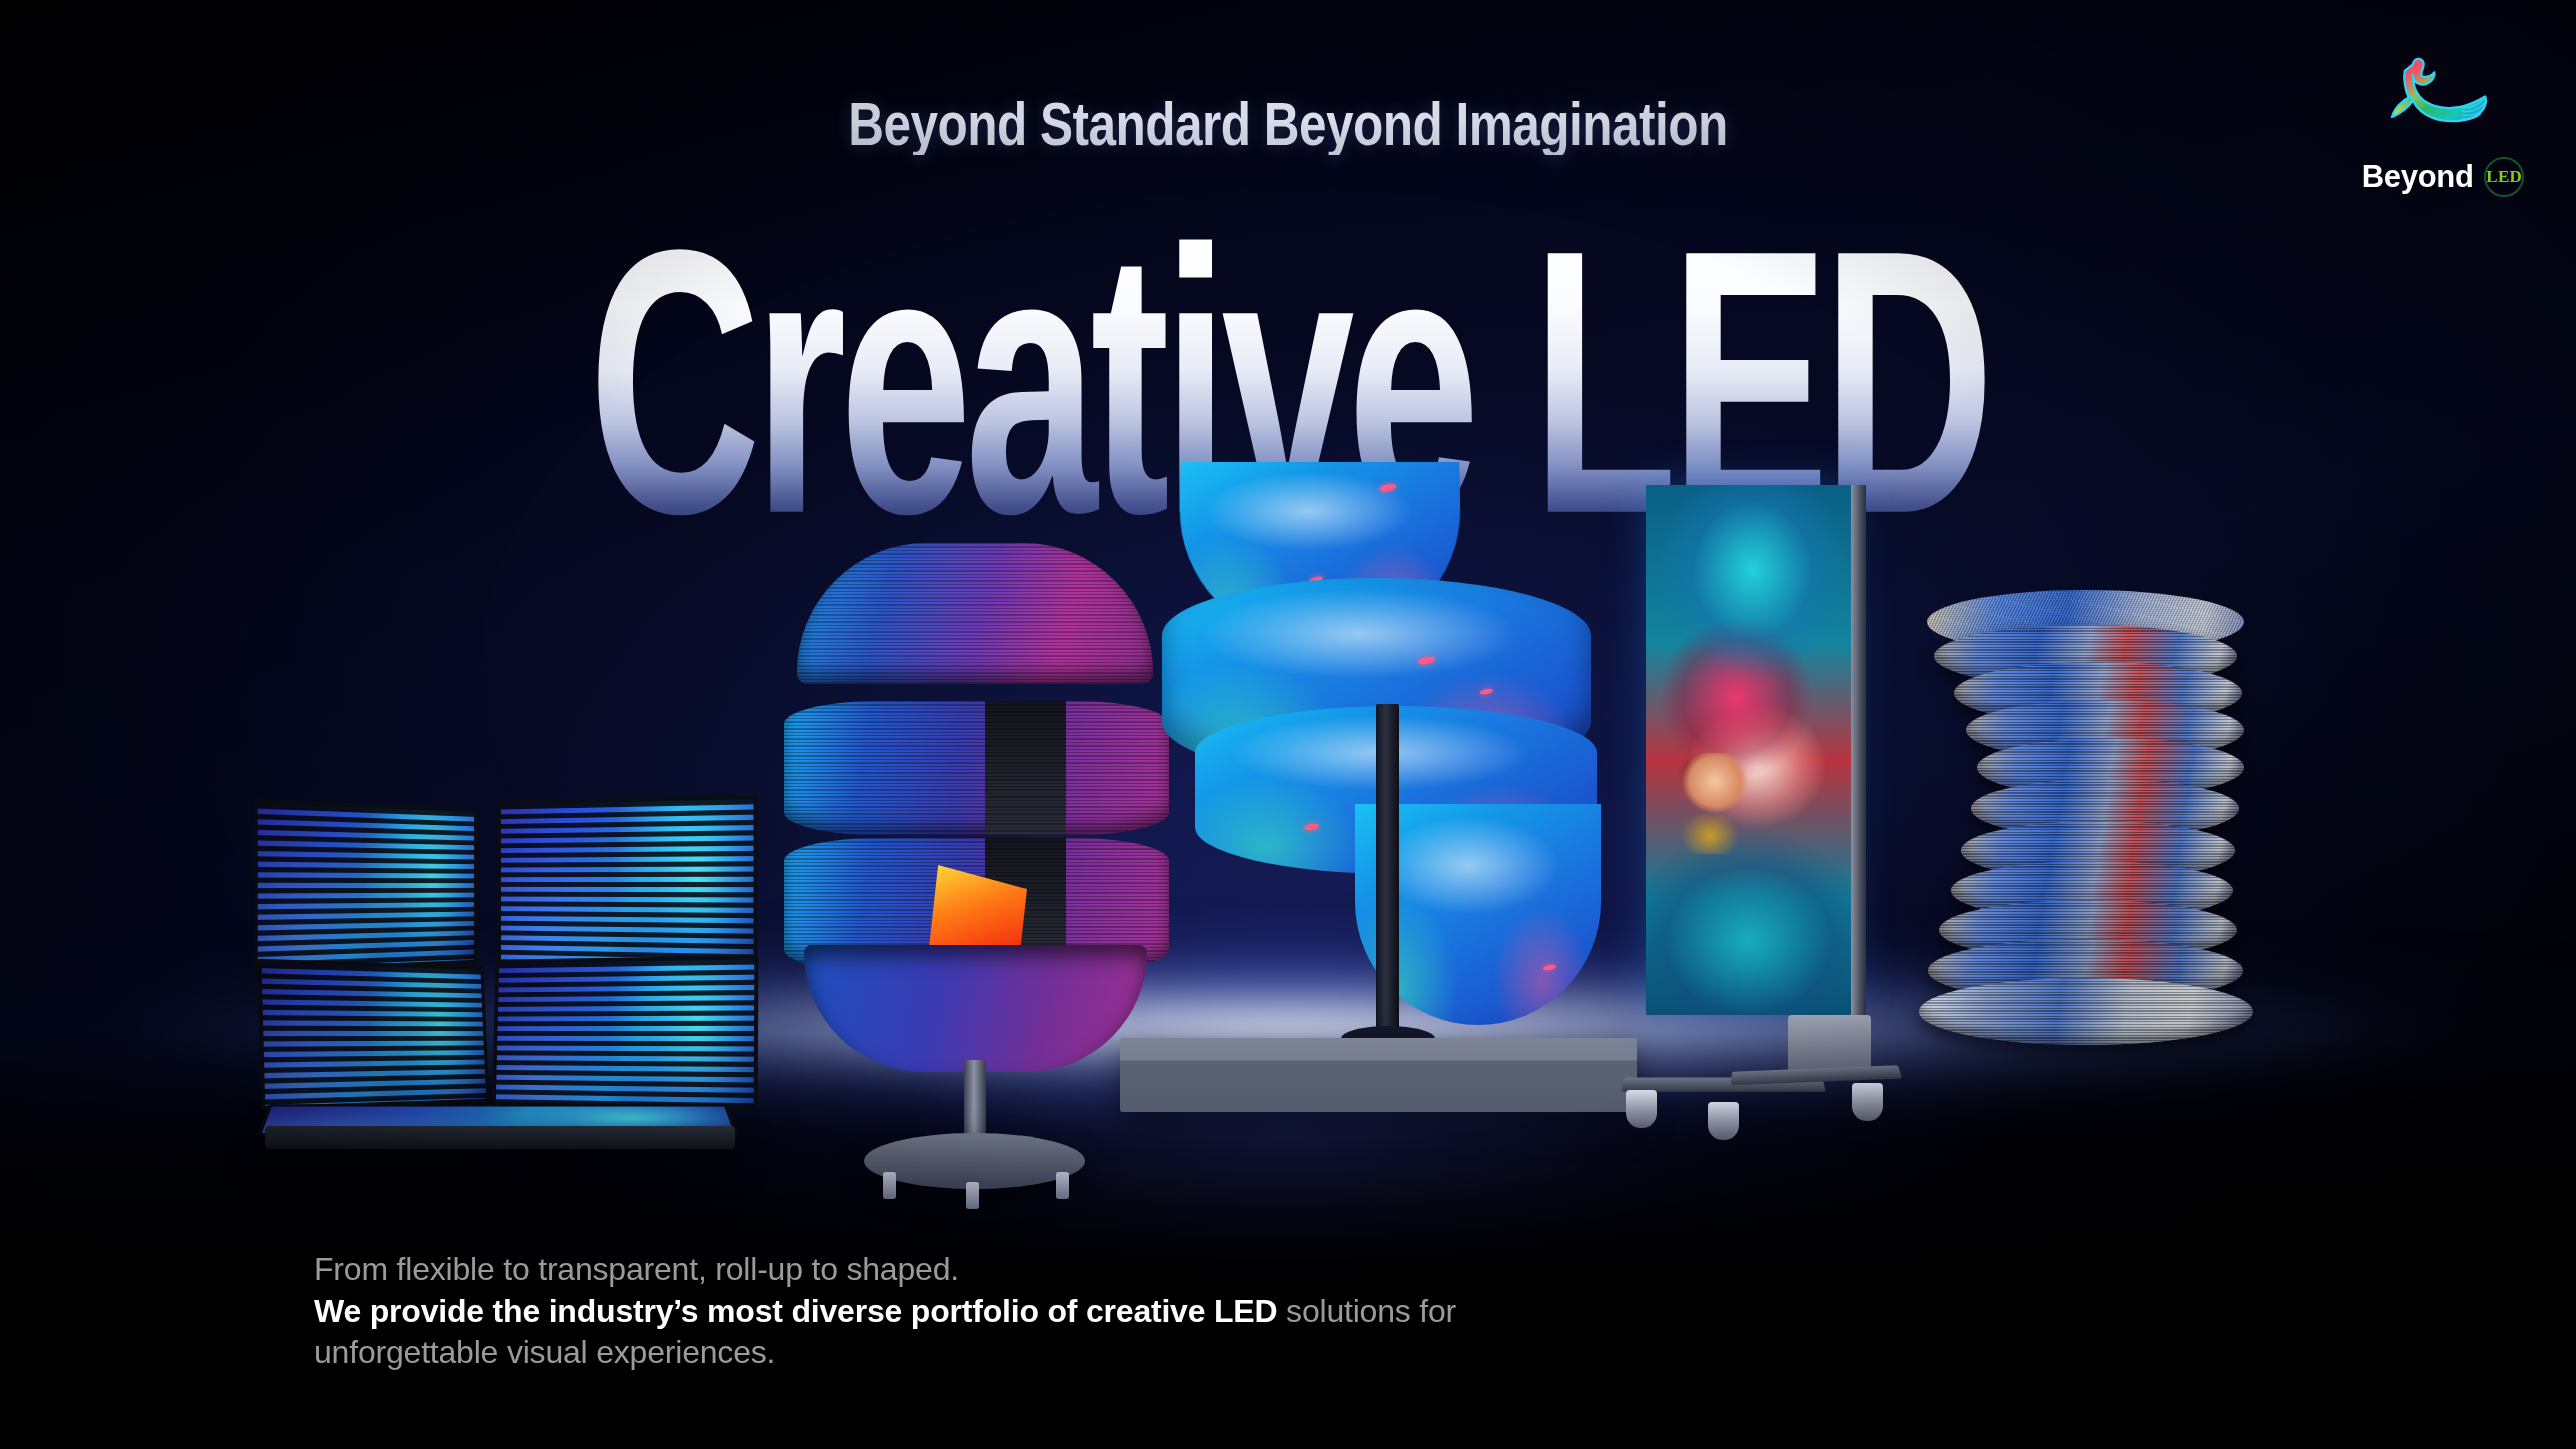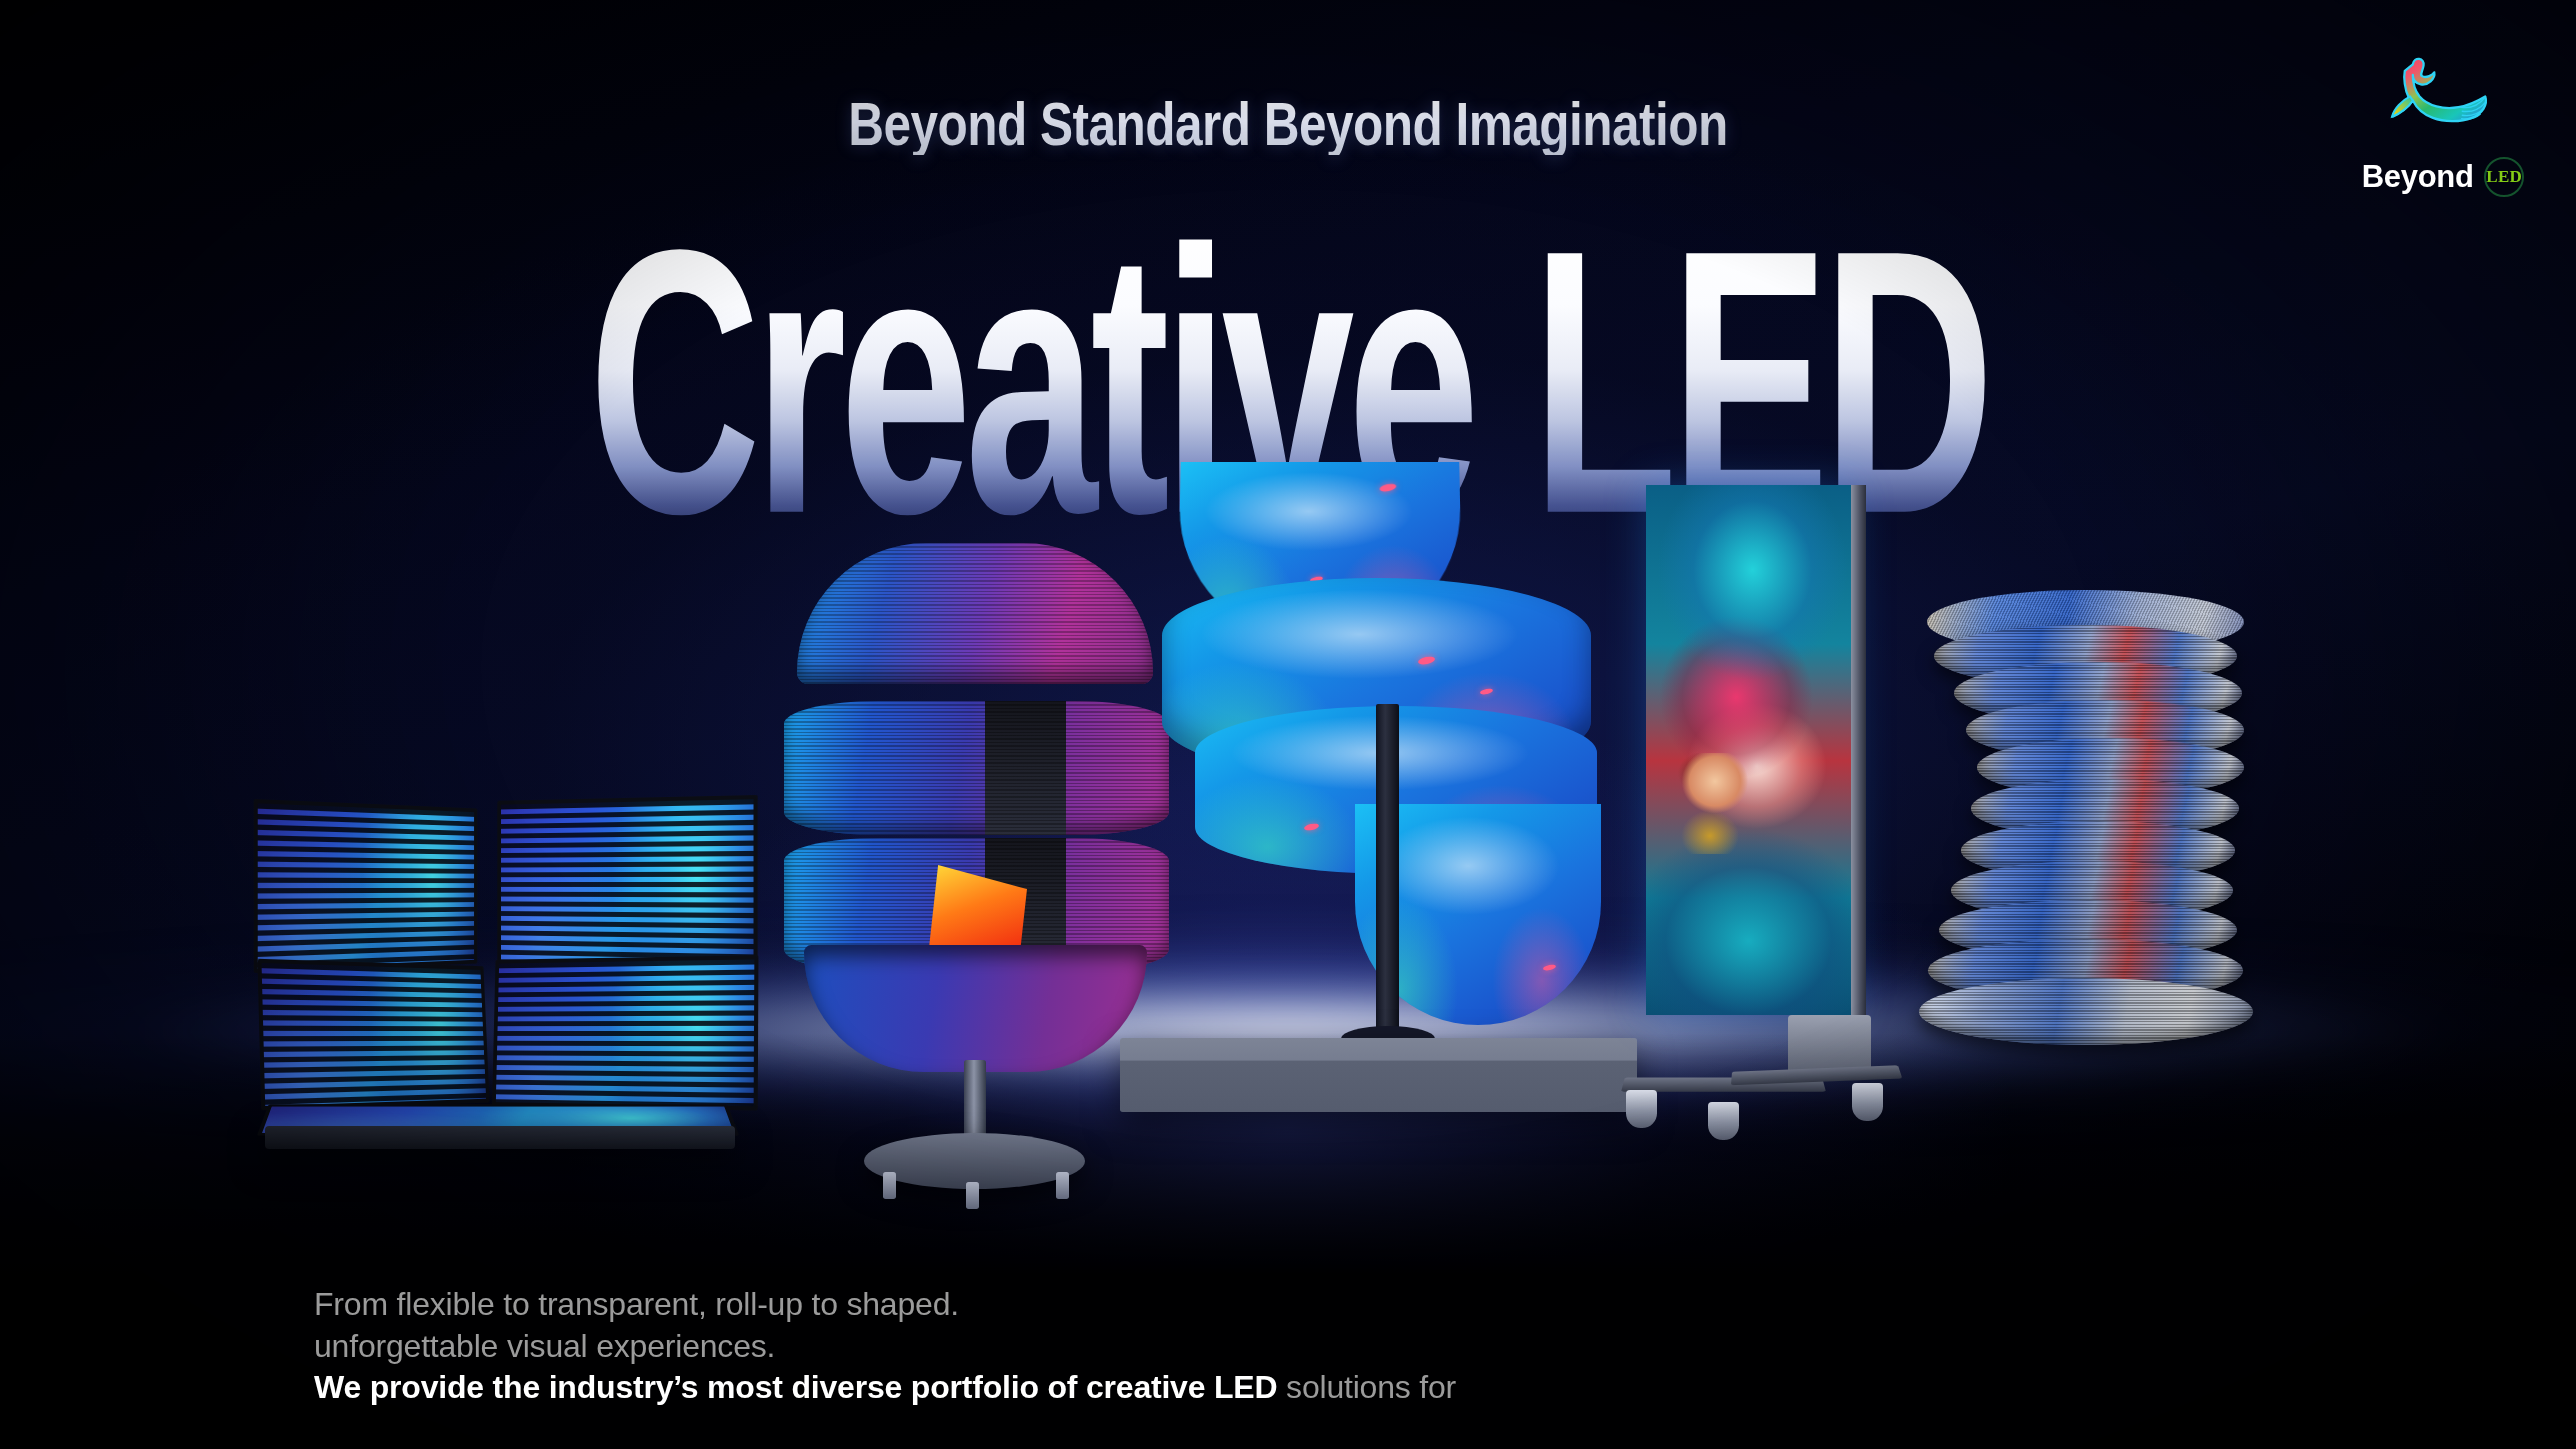--- a/index.html
+++ b/index.html
@@ -215,21 +215,21 @@
   .ring-top {
     position:absolute; border-radius:50%;
     background:linear-gradient(100deg,#c8bda8 0%,#4f7ed6 22%,#2d5fc4 44%,#9fb0d6 66%,#cfd6e4 86%,#7f8fc4 100%);
   }
   .ring-top::after {
     content:""; position:absolute; inset:0; border-radius:50%;
     background:repeating-linear-gradient(115deg, rgba(0,0,0,0.22) 0 1.3px, rgba(255,255,255,0.08) 1.3px 2.7px);
   }
 
   
-  .copy { position:absolute; left:314px; top:1284px; width:1342px; }
+  .copy { position:absolute; left:314px; top:1249px; width:1342px; }
   .copy p { font-size:32px; line-height:1.30; color:#9b9b9b; letter-spacing:-0.2px; }
   .copy .strong { color:#ffffff; font-weight:700; }
 
   .cta {
     position:absolute; left:1670px; top:1254px;
     width:590px; height:107px; border-radius:54px;
     background:#f50b0b;
     display:flex; align-items:center; justify-content:center; gap:23px;
     box-shadow:0 12px 40px rgba(245,11,11,0.34);
     cursor:pointer;
@@ -390,19 +390,19 @@
       </g>
     </svg>
     <div class="logo-row">
       <span class="logo-word">Beyond</span>
       <span class="logo-badge">LED</span>
     </div>
   </div>
 
   <div class="copy">
     <p>From flexible to transparent, roll-up to shaped.</p>
+    <p><span class="strong">We provide the industry’s most diverse portfolio of creative LED</span><span> solutions for</span></p>
     <p>unforgettable visual experiences.</p>
-    <p><span class="strong">We provide the industry’s most diverse portfolio of creative LED</span><span> solutions for</span></p>
   </div>
 
 
 </div>
 
 
 </body></html>

